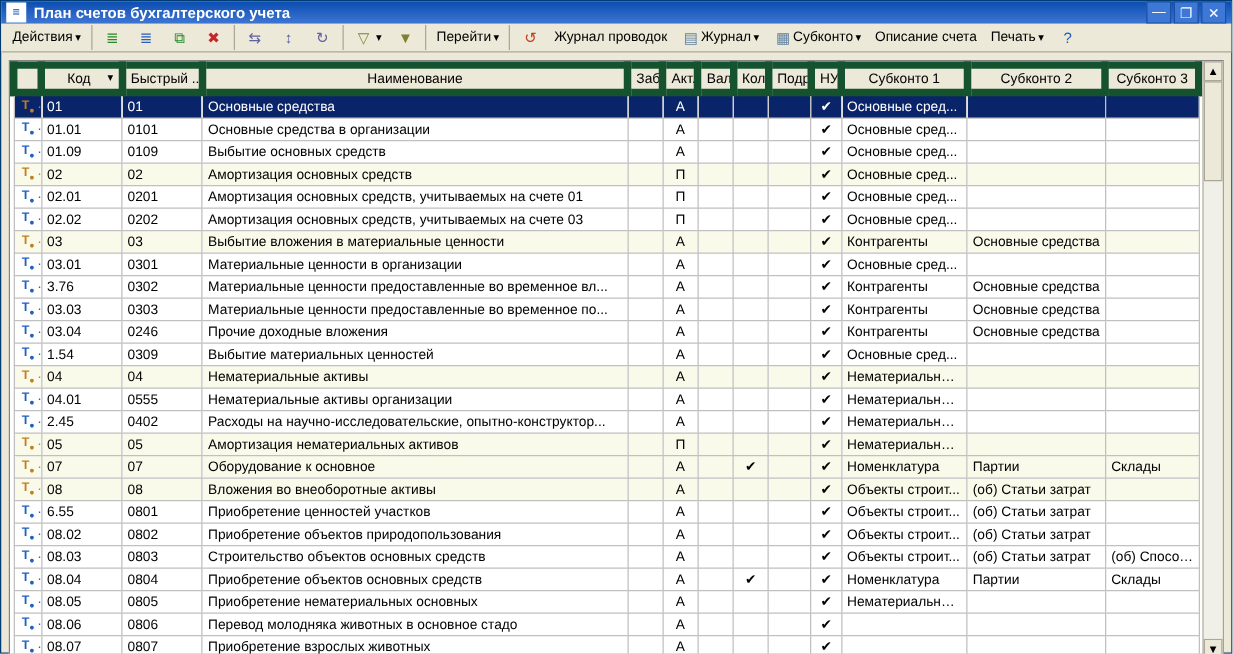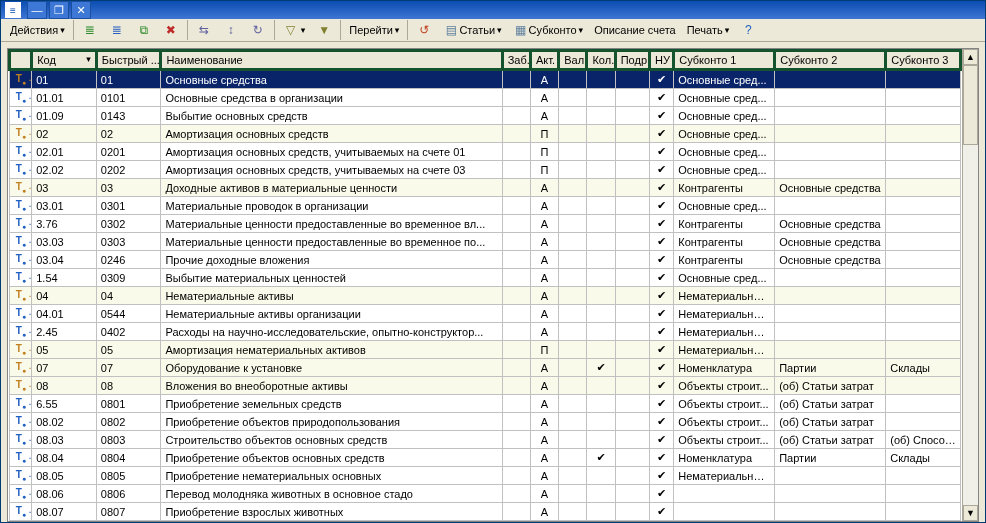--- a/index.html
+++ b/index.html
@@ -12,41 +12,42 @@
   .titlebar .win-btn { width: 20px; height: 18px; background: #3d78d6; border: 1px solid #1c4ea0; color: #fff; display: flex; align-items: center; justify-content: center; font-size: 11px; cursor: pointer; }
   .toolbar { background: #ece9d8; border-bottom: 1px solid #aca899; height: 28px; display: flex; align-items: center; padding: 0 4px; gap: 1px; }
   .tb-item { height: 22px; display: flex; align-items: center; padding: 4px 4px; cursor: pointer; border: 1px solid transparent; }
   .tb-text { font-size: 11px; color: #000; }
   .tb-sep { width: 1px; height: 20px; background: #aca899; margin: 0 2px; }
   .tb-ico { width: 16px; height: 16px; display: inline-flex; align-items: center; justify-content: center; font-size: 12px; }
   .dd { font-size: 9px; margin-left: 2px; color: #000; }
   .grid-wrap { flex: 1; margin: 6px; background: #fff; border: 1px solid #848484; position: relative; display: flex; }
   .grid { flex: 1; overflow: auto; }
   table { border-collapse: collapse; width: 100%; table-layout: fixed; }
-  th { background: #ece9d8; border: 3px solid #14532d; font-weight: normal; text-align: left; padding: 2px 4px; font-size: 11px; height: 18px; overflow: hidden; white-space: nowrap; }
+  th { background: #ece9d8; border: 6px solid #14532d; font-weight: normal; text-align: center; padding: 2px 4px; font-size: 11px; height: 18px; overflow: hidden; white-space: nowrap; }
   td { border: 1px solid #c0c0c0; padding: 1px 4px; font-size: 11px; height: 17px; overflow: hidden; white-space: nowrap; text-overflow: ellipsis; }
   tr.sel td { background: #0a246a; color: #fff; }
   tr.alt td { background: #fafaea; }
   .row-ico { width: 14px; height: 14px; display: inline-block; text-align: center; font-size: 10px; font-weight: bold; }
   .row-ico.parent { color: #c08020; }
   .row-ico.child { color: #2060c0; }
   .chk { display: inline-block; width: 10px; text-align: center; color: #000; font-size: 11px; }
   tr.sel .chk { color: #fff; }
   .vscroll { width: 16px; background: #ece9d8; border-left: 1px solid #aca899; display: flex; flex-direction: column; }
   .vscroll .arrow { height: 16px; background: #ece9d8; border: 1px solid #aca899; display: flex; align-items: center; justify-content: center; font-size: 9px; cursor: pointer; }
   .vscroll .track { flex: 1; background: #f0f0e8; position: relative; }
   .vscroll .thumb { position: absolute; top: 0; left: 0; right: 0; height: 80px; background: #ece9d8; border: 1px solid #aca899; }
   .center { text-align: center; }
 </style>
 </head>
 <body>
 
 <div class="window">
   <div class="titlebar">
     <div class="icon-box">≡</div>
+    <div class="title">План счетов бухгалтерского учета</div>
     <div class="win-btns">
       <div class="win-btn">—</div>
       <div class="win-btn">❐</div>
       <div class="win-btn">✕</div>
     </div>
   </div>
 
   <div class="toolbar">
     <div class="tb-item">
         <span class="tb-text">Действия</span>
@@ -86,22 +87,25 @@
     <div class="tb-sep"></div>
     <div class="tb-item">
         <span class="tb-text">Перейти</span>
         <span class="dd">▾</span>
       </div>
     <div class="tb-sep"></div>
     <div class="tb-item">
         <span class="tb-ico" style="color:#c04020">↺</span>
       </div>
     <div class="tb-item">
+        <span class="tb-text">Журнал проводок</span>
+      </div>
+    <div class="tb-item">
         <span class="tb-ico" style="color:#6080a0">▤</span>
-        <span class="tb-text">Статьи</span>
+        <span class="tb-text">Журнал</span>
         <span class="dd">▾</span>
       </div>
     <div class="tb-item">
         <span class="tb-ico" style="color:#6080a0">▦</span>
         <span class="tb-text">Субконто</span>
         <span class="dd">▾</span>
       </div>
     <div class="tb-item">
         <span class="tb-text">Описание счета</span>
       </div>
@@ -176,21 +180,21 @@
               <td class="center"></td>
               <td class="center"></td>
               <td class="center"><span class="chk">✔</span></td>
               <td>Основные сред...</td>
               <td></td>
               <td></td>
             </tr>
             <tr>
               <td><span class="row-ico child">T<sub style="font-size:7px">●</sub></span></td>
               <td>01.09</td>
-              <td>0143</td>
+              <td>0109</td>
               <td>Выбытие основных средств</td>
               <td class="center"></td>
               <td class="center"><span class="center">А</span></td>
               <td class="center"></td>
               <td class="center"></td>
               <td class="center"></td>
               <td class="center"><span class="chk">✔</span></td>
               <td>Основные сред...</td>
               <td></td>
               <td></td>
@@ -237,36 +241,36 @@
               <td class="center"></td>
               <td class="center"><span class="chk">✔</span></td>
               <td>Основные сред...</td>
               <td></td>
               <td></td>
             </tr>
             <tr class="alt">
               <td><span class="row-ico parent">T<sub style="font-size:7px">●</sub></span></td>
               <td>03</td>
               <td>03</td>
-              <td>Доходные активов в материальные ценности</td>
+              <td>Выбытие вложения в материальные ценности</td>
               <td class="center"></td>
               <td class="center"><span class="center">А</span></td>
               <td class="center"></td>
               <td class="center"></td>
               <td class="center"></td>
               <td class="center"><span class="chk">✔</span></td>
               <td>Контрагенты</td>
               <td>Основные средства</td>
               <td></td>
             </tr>
             <tr>
               <td><span class="row-ico child">T<sub style="font-size:7px">●</sub></span></td>
               <td>03.01</td>
               <td>0301</td>
-              <td>Материальные проводок в организации</td>
+              <td>Материальные ценности в организации</td>
               <td class="center"></td>
               <td class="center"><span class="center">А</span></td>
               <td class="center"></td>
               <td class="center"></td>
               <td class="center"></td>
               <td class="center"><span class="chk">✔</span></td>
               <td>Основные сред...</td>
               <td></td>
               <td></td>
             </tr>
@@ -341,21 +345,21 @@
               <td class="center"></td>
               <td class="center"></td>
               <td class="center"><span class="chk">✔</span></td>
               <td>Нематериальны...</td>
               <td></td>
               <td></td>
             </tr>
             <tr>
               <td><span class="row-ico child">T<sub style="font-size:7px">●</sub></span></td>
               <td>04.01</td>
-              <td>0544</td>
+              <td>0555</td>
               <td>Нематериальные активы организации</td>
               <td class="center"></td>
               <td class="center"><span class="center">А</span></td>
               <td class="center"></td>
               <td class="center"></td>
               <td class="center"></td>
               <td class="center"><span class="chk">✔</span></td>
               <td>Нематериальны...</td>
               <td></td>
               <td></td>
@@ -387,21 +391,21 @@
               <td class="center"></td>
               <td class="center"><span class="chk">✔</span></td>
               <td>Нематериальны...</td>
               <td></td>
               <td></td>
             </tr>
             <tr class="alt">
               <td><span class="row-ico parent">T<sub style="font-size:7px">●</sub></span></td>
               <td>07</td>
               <td>07</td>
-              <td>Оборудование к установке</td>
+              <td>Оборудование к основное</td>
               <td class="center"></td>
               <td class="center"><span class="center">А</span></td>
               <td class="center"></td>
               <td class="center"><span class="chk">✔</span></td>
               <td class="center"></td>
               <td class="center"><span class="chk">✔</span></td>
               <td>Номенклатура</td>
               <td>Партии</td>
               <td>Склады</td>
             </tr>
@@ -417,21 +421,21 @@
               <td class="center"></td>
               <td class="center"><span class="chk">✔</span></td>
               <td>Объекты строит...</td>
               <td>(об) Статьи затрат</td>
               <td></td>
             </tr>
             <tr>
               <td><span class="row-ico child">T<sub style="font-size:7px">●</sub></span></td>
               <td>6.55</td>
               <td>0801</td>
-              <td>Приобретение земельных средств</td>
+              <td>Приобретение ценностей участков</td>
               <td class="center"></td>
               <td class="center"><span class="center">А</span></td>
               <td class="center"></td>
               <td class="center"></td>
               <td class="center"></td>
               <td class="center"><span class="chk">✔</span></td>
               <td>Объекты строит...</td>
               <td>(об) Статьи затрат</td>
               <td></td>
             </tr>

